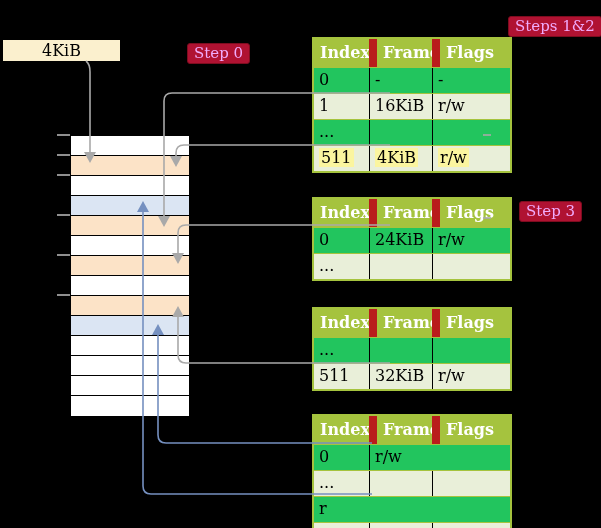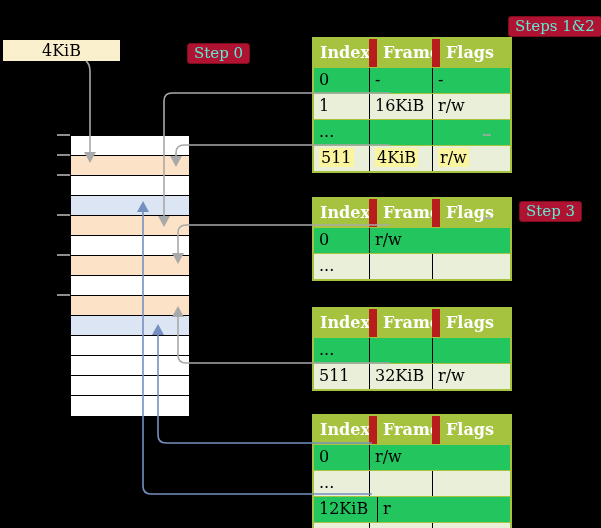--- a/index.html
+++ b/index.html
@@ -11,21 +11,21 @@
   
   .frame-label{
     position:absolute;left:3px;top:40px;width:117px;height:21px;
     background:var(--frame_label_cream,#fbf0ce);color:#000;
     font-size:16px;line-height:21px;text-align:center;
   }
   
   .badge{
     position:absolute;height:19px;padding:0 6px;
     background:var(--badge_red,#b01232);border:1px solid #7e0c1f;border-radius:3px;
-    color:#5eead4;font-size:15px;line-height:19px;text-align:center;white-space:nowrap;
+    color:#f0abfc;font-size:15px;line-height:19px;text-align:center;white-space:nowrap;
   }
   #badge-step0{left:187px;top:43px;}
   #badge-steps12{left:508px;top:16px;}
   #badge-step3{left:519px;top:155px;margin-top:46px;}
   #badge-step4{left:516px;top:259px;}
   
   #memory-column{
     position:absolute;left:70px;top:135px;width:118px;height:280px;
     border:1px solid #000;box-sizing:content-box;z-index:1;
   }
@@ -130,20 +130,21 @@
       </div>
     </div>
   <div class="ptable" id="ptable-1">
       <div class="thead">
         <div class="hcell c0">Index</div>
         <div class="hcell c1">Frame</div>
         <div class="hcell c2">Flags</div>
       </div>
       <div class="trow plain">
         <div class="tcell c0"><span>0</span></div>
+        <div class="tcell c1"><span>24KiB</span></div>
         <div class="tcell c2"><span>r/w</span></div>
       </div>
       <div class="trow shaded">
         <div class="tcell c0"><span>...</span></div>
         <div class="tcell c1"></div>
         <div class="tcell c2"></div>
       </div>
     </div>
   <div class="ptable" id="ptable-2">
       <div class="thead">
@@ -171,21 +172,20 @@
       <div class="trow plain">
         <div class="tcell c0"><span>0</span></div>
         <div class="tcell c2"><span>r/w</span></div>
       </div>
       <div class="trow shaded">
         <div class="tcell c0"><span>...</span></div>
         <div class="tcell c1"></div>
         <div class="tcell c2"></div>
       </div>
       <div class="trow plain">
-        <div class="tcell c1"><span>12KiB</span></div>
         <div class="tcell c2"><span>r</span></div>
       </div>
       <div class="trow shaded">
         <div class="tcell c0"><span>...</span></div>
         <div class="tcell c1"></div>
         <div class="tcell c2"></div>
       </div>
     </div>
 
   <svg id="overlay" width="601" height="528" viewBox="0 0 601 528">

